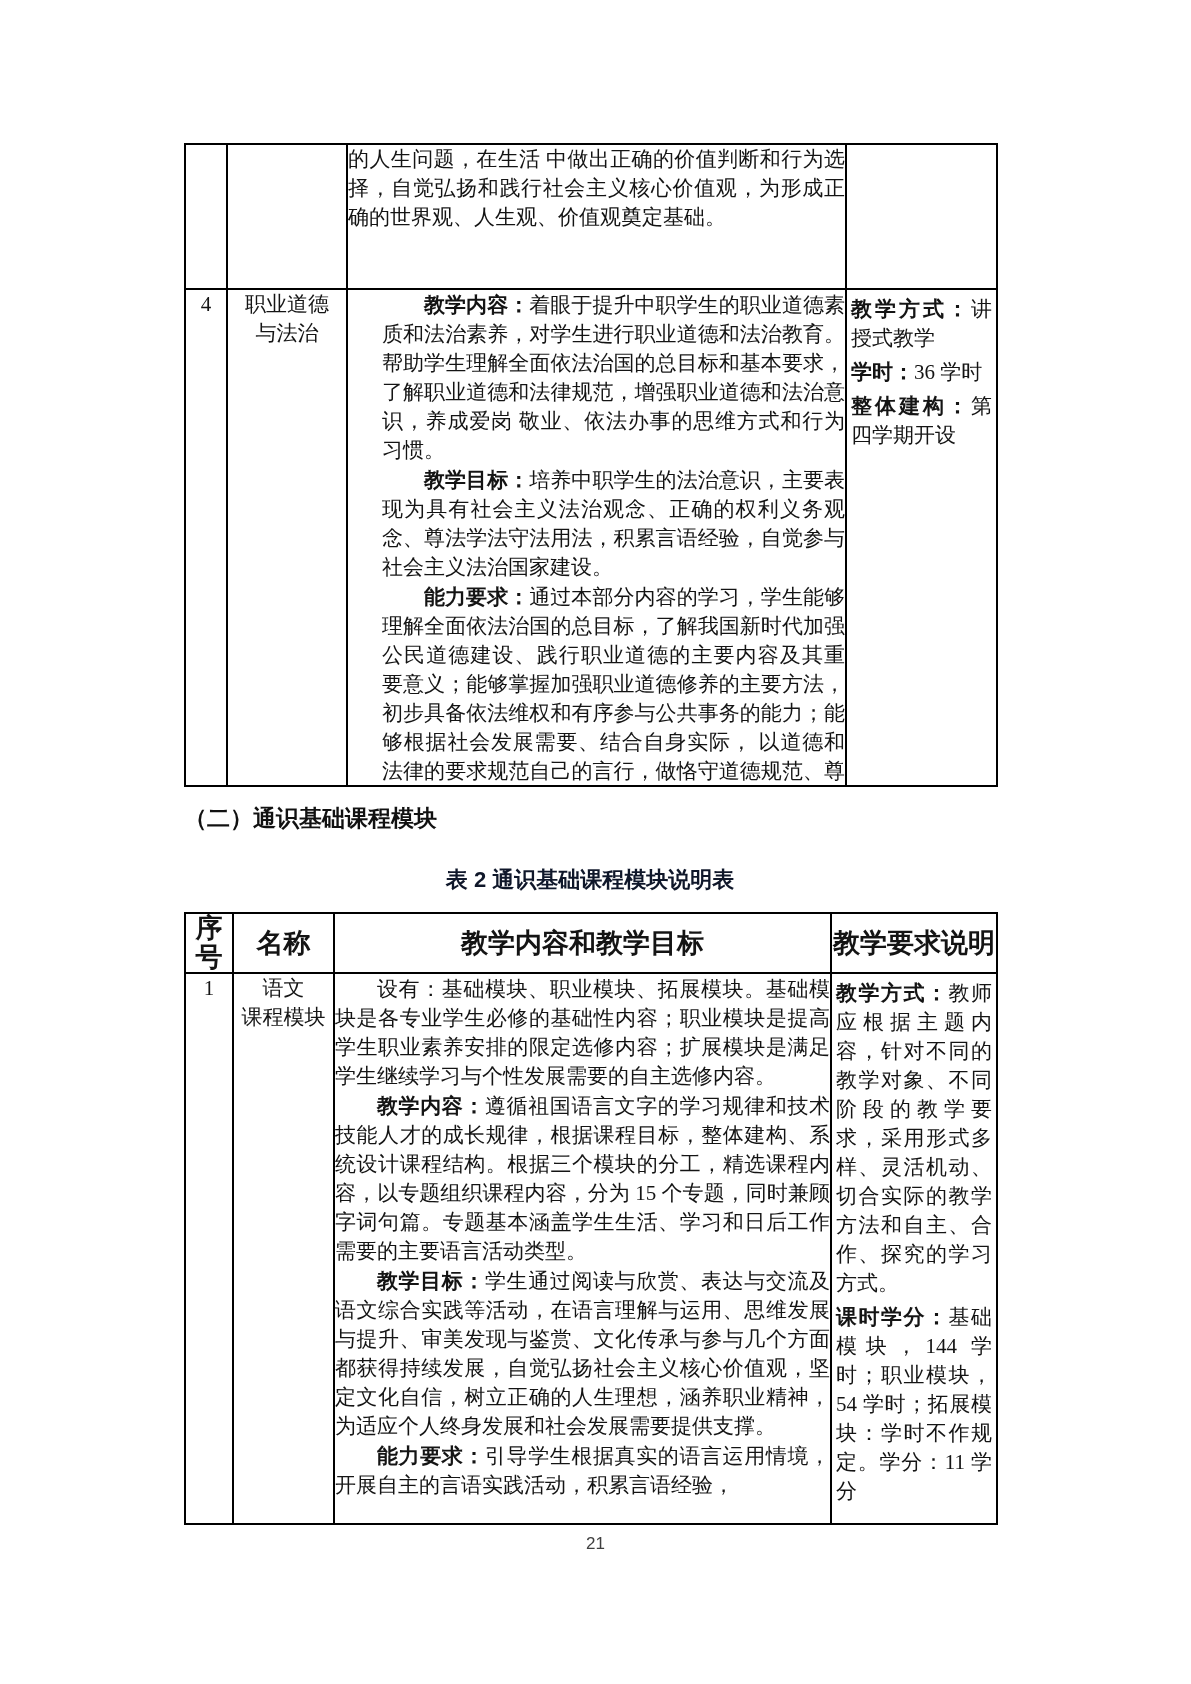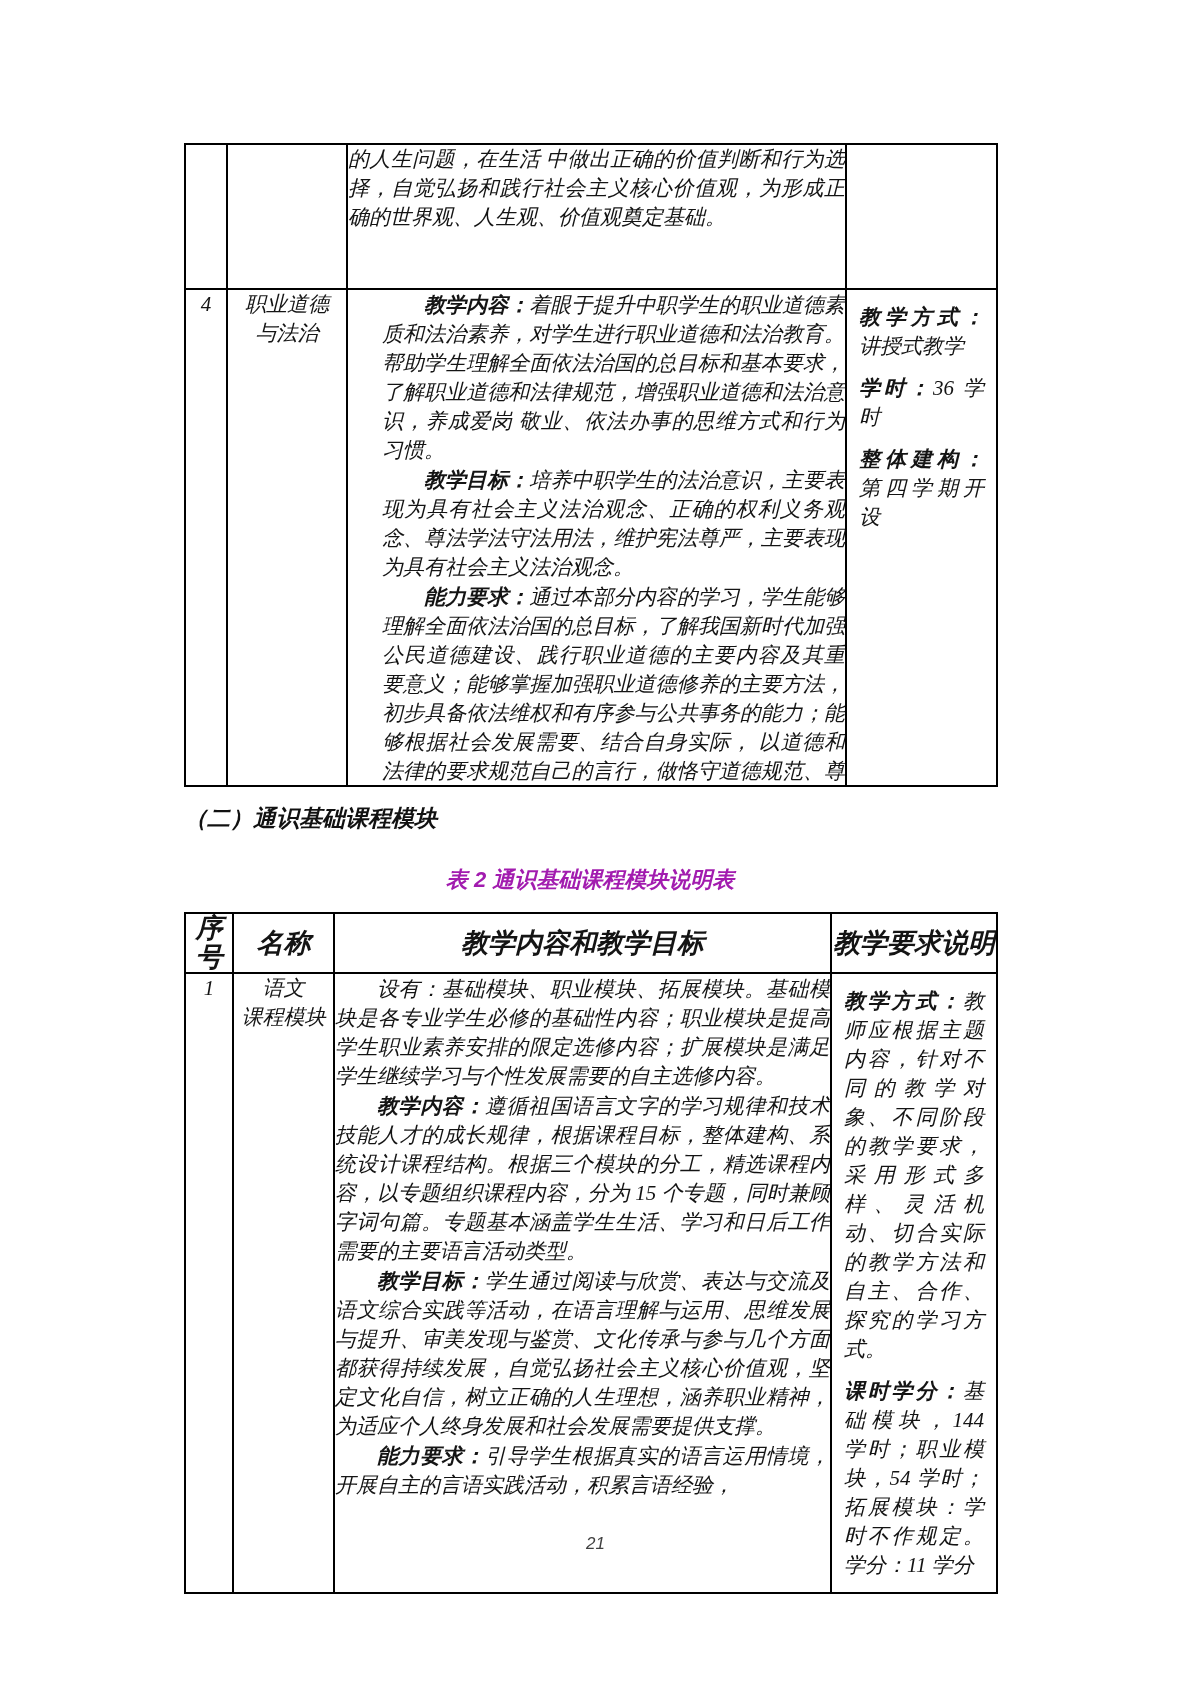--- a/index.html
+++ b/index.html
@@ -5,21 +5,20 @@
   * { box-sizing: border-box; }
   html, body { margin: 0; padding: 0; background: #ffffff; }
   .page {
     position: relative;
     width: 1191px;
     height: 1684px;
     background: #ffffff;
     color: #141414;
     font-family: "Liberation Serif", "DejaVu Serif", serif;
     overflow: hidden;
-    font-style: italic;
   }
   .content {
     position: absolute;
     left: 184px;
     top: 143px;
     width: 812px;
   }
   table.doc-table {
     border-collapse: collapse;
     table-layout: fixed;
@@ -58,38 +57,38 @@
     vertical-align: middle;
     padding: 2px 6px;
     text-align: justify;
   }
   td.c-req2 {
     vertical-align: top;
     padding: 2px 6px;
     text-align: justify;
     border-radius: 12px;
   }
-  p.req-para { margin: 12px; }
+  p.req-para { margin: 4px; }
 
   .section-heading {
     margin: 14px 0 8px 0;
     font-size: 23px;
     line-height: 34px;
     font-weight: 700;
     font-family: "Liberation Sans", "DejaVu Sans", sans-serif;
     color: #111111;
   }
   .table-title {
     margin: 30px 0 17px 0;
     text-align: center;
     font-size: 22px;
     line-height: 30px;
     font-weight: 700;
     font-family: "Liberation Sans", "DejaVu Sans", sans-serif;
-    color: #a21caf;
+    color: #0f172a;
   }
   table.doc-table th {
     font-size: 27px;
     font-weight: 700;
     font-family: "Liberation Sans", "DejaVu Sans", sans-serif;
     text-align: center;
     vertical-align: middle;
   }
   .page-number {
     position: absolute;
@@ -128,21 +127,21 @@
         </tr>
         <tr class="t1-row4">
           <td class="c-index">4</td>
           <td class="c-name">
             <div>职业道德</div>
             <div>与法治</div>
           </td>
           <td class="c-body">
             <div class="clip-r4">
               <p class="para"><span class="lbl">教学内容：</span><span>着眼于提升中职学生的职业道德素质和法治素养，对学生进行职业道德和法治教育。帮助学生理解全面依法治国的总目标和基本要求，了解职业道德和法律规范，增强职业道德和法治意识，养成爱岗 敬业、依法办事的思维方式和行为习惯。</span></p>
-              <p class="para"><span class="lbl">教学目标：</span><span>培养中职学生的法治意识，主要表现为具有社会主义法治观念、正确的权利义务观念、尊法学法守法用法，维护宪法尊严，主要表现为具有社会主义法治观念。</span></p>
+              <p class="para"><span class="lbl">教学目标：</span><span>培养中职学生的法治意识，主要表现为具有社会主义法治观念、正确的权利义务观念、尊法学法守法用法，积累言语经验，自觉参与社会主义法治国家建设。</span></p>
               <p class="para"><span class="lbl">能力要求：</span><span>通过本部分内容的学习，学生能够理解全面依法治国的总目标，了解我国新时代加强公民道德建设、践行职业道德的主要内容及其重 要意义；能够掌握加强职业道德修养的主要方法，初步具备依法维权和有序参与公共事务的能力；能够根据社会发展需要、结合自身实际， 以道德和法律的要求规范自己的言行，做恪守道德规范、尊法学法守法用法的好公民。</span></p>
             </div>
           </td>
           <td class="c-req">
             <p class="req-para"><span class="lbl">教学方式：</span><span>讲授式教学</span></p>
             <p class="req-para"><span class="lbl">学时：</span><span>36 学时</span></p>
             <p class="req-para"><span class="lbl">整体建构：</span><span>第四学期开设</span></p>
           </td>
         </tr>
       </tbody>

